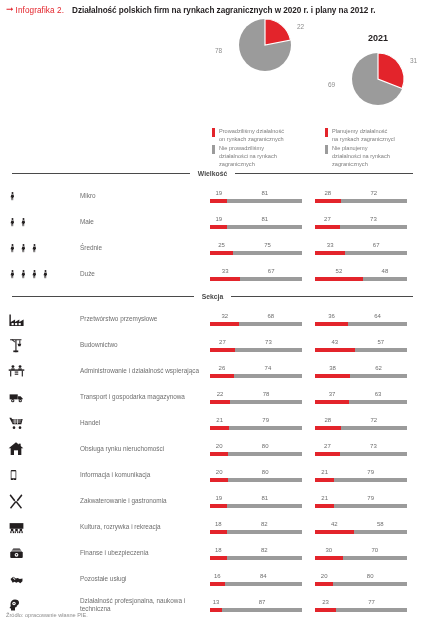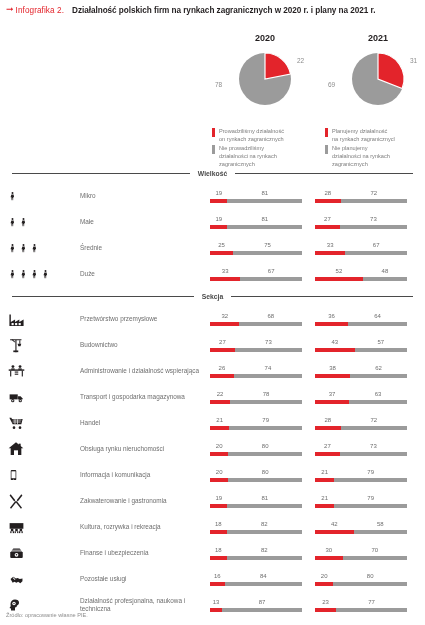--- a/index.html
+++ b/index.html
@@ -107,27 +107,26 @@
   svg.icn { display: block; }
 </style>
 </head>
 <body>
 
 <div class="page">
 
   <div class="title-row">
     <span class="arrow-glyph">➞</span>
     <span class="infografika-label">Infografika 2.</span>
-    <span class="title-text">Działalność polskich firm na rynkach zagranicznych w 2020 r. i plany na 2021 r.</span>
+    <span class="title-text">Działalność polskich firm na rynkach zagranicznych w 2020 r. i plany na 2012 r.</span>
   </div>
 
   <div class="pies">
     <div id="pies-host">
         <div class="pie-col left">
-          <div class="pie-year">2020</div>
           <div class="pie-wrap">
             <svg class="pie-svg" width="60" height="62" viewBox="0 0 60 62">
               <circle cx="30" cy="30" r="26" fill="#9b9b9b"></circle>
               <path d="M30,30 L30,4 A26,26 0 0 1 55.5394685189459,25.128085820771155 Z" fill="#e3242b" stroke="#fff" stroke-width="1.2"></path>
             </svg>
             <span class="pie-lbl red" style="left:92px;top:8px">22</span>
             <span class="pie-lbl" style="left:10px;top:32px">78</span>
           </div>
         </div>
         <div class="pie-col right">

